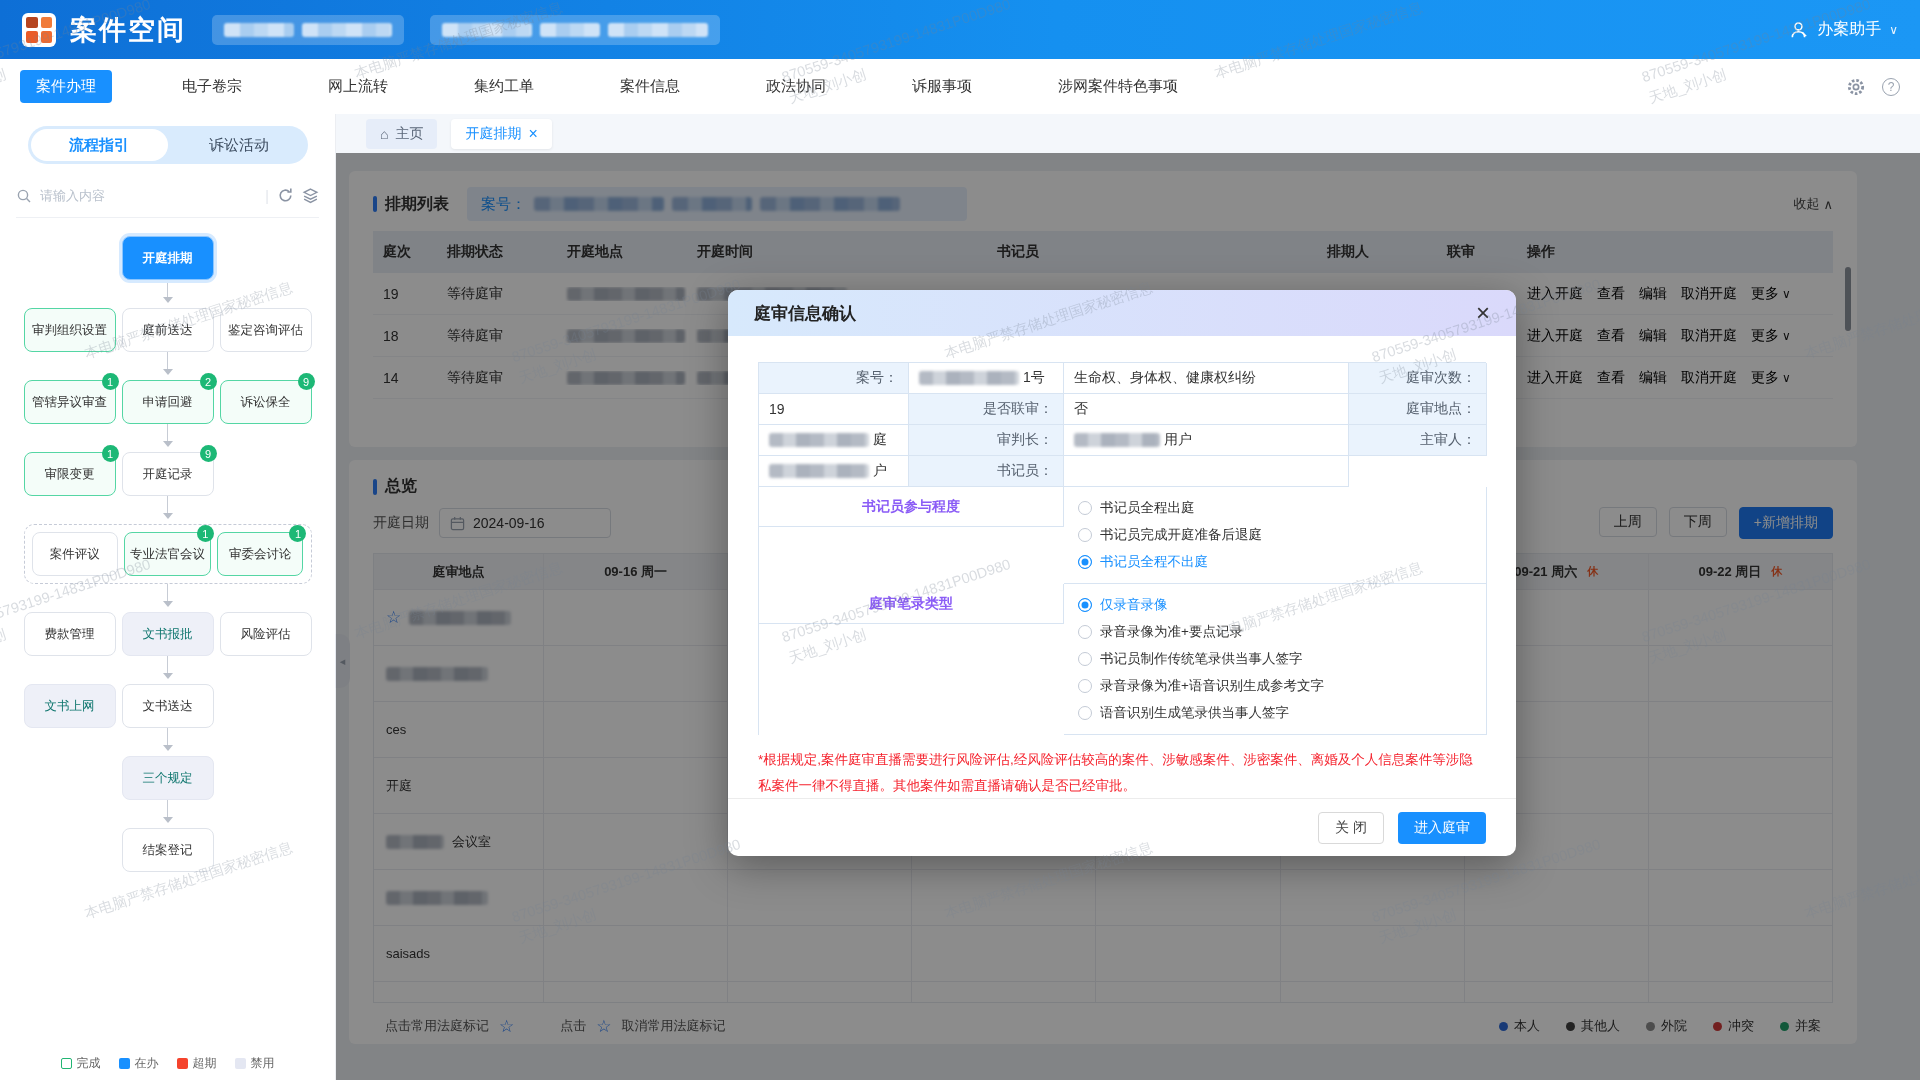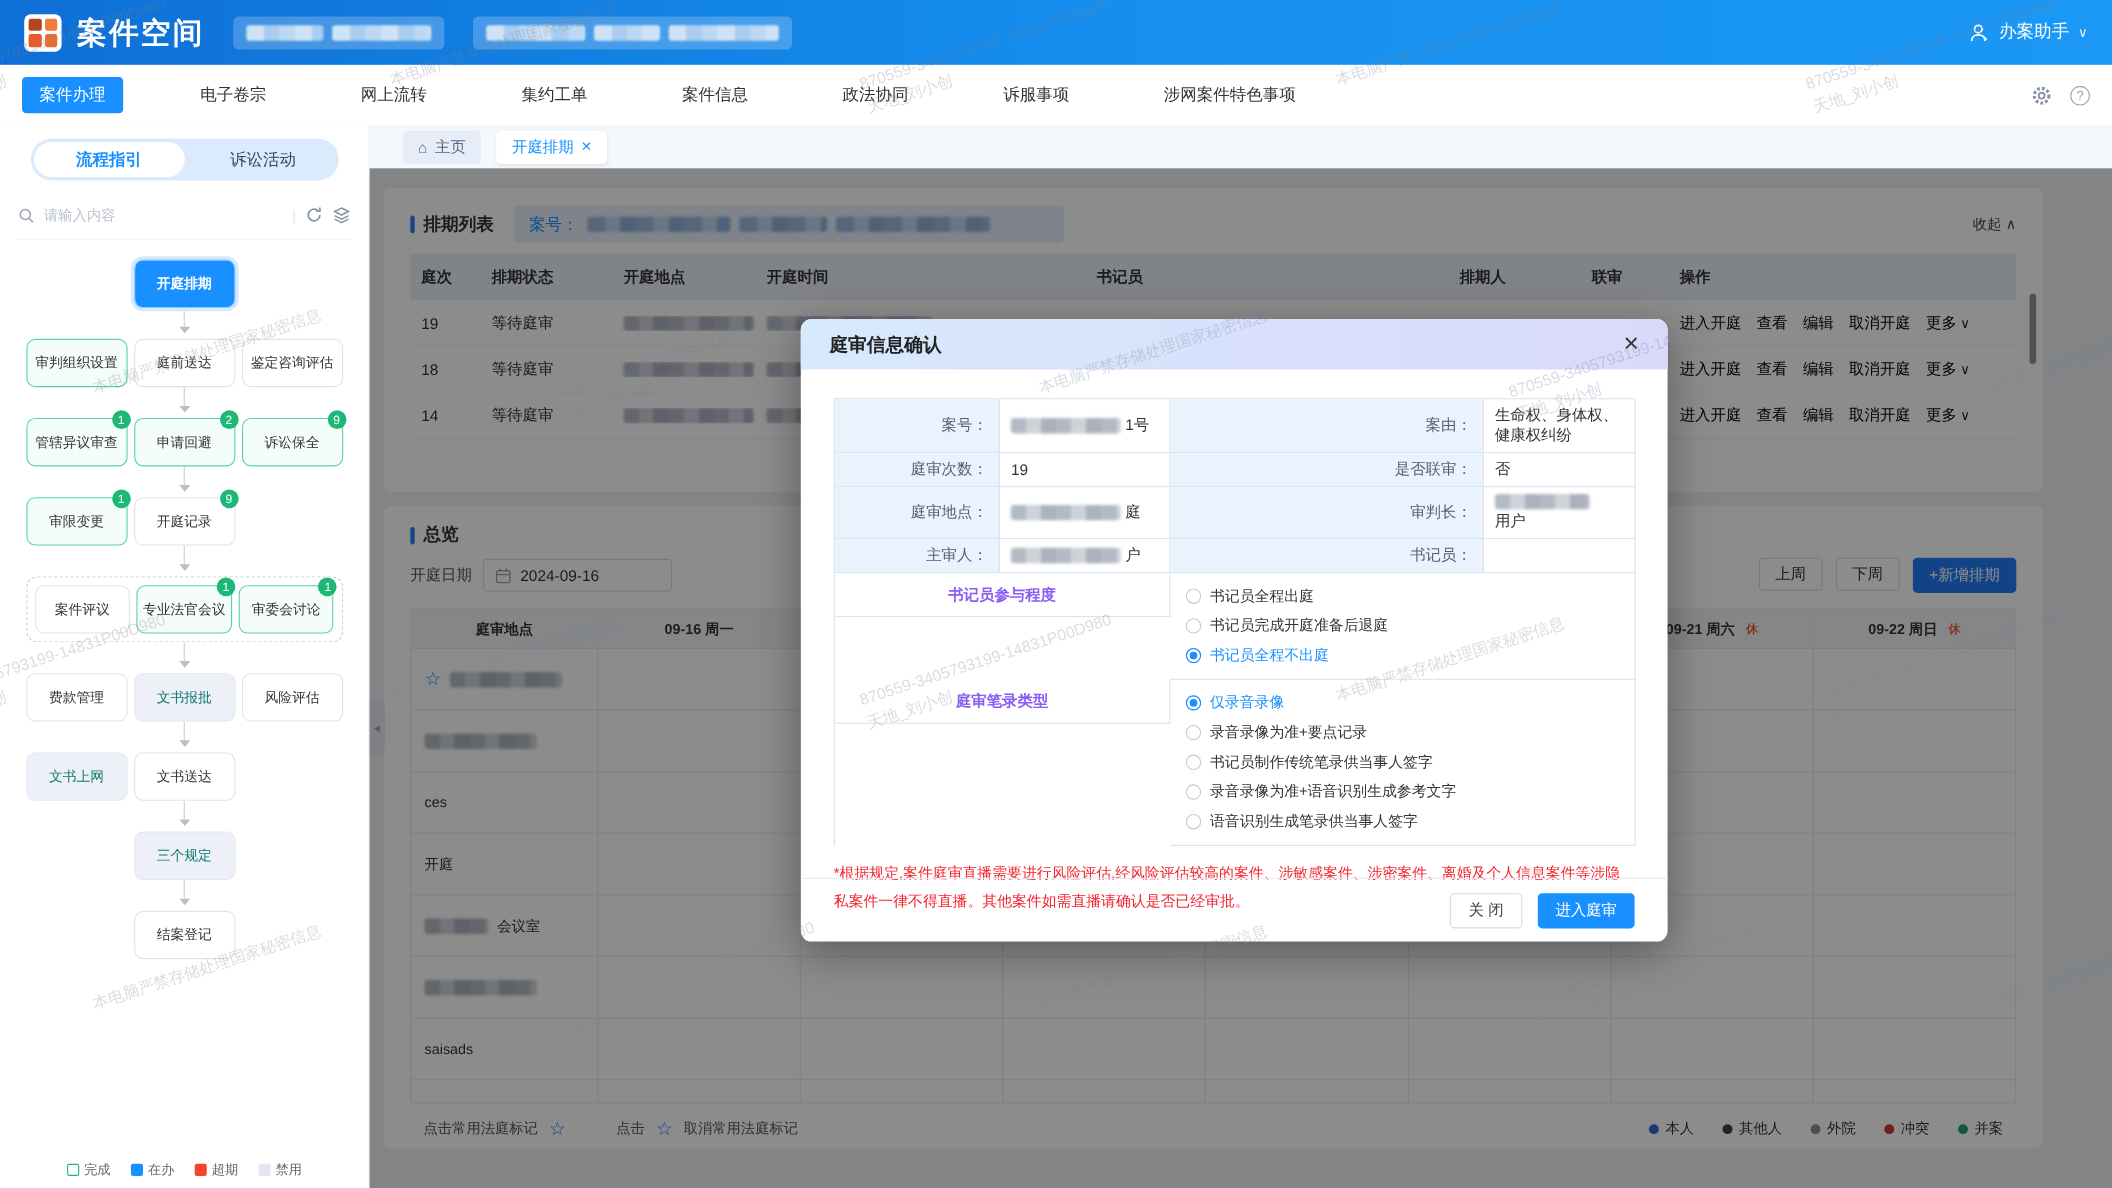--- a/index.html
+++ b/index.html
@@ -645,21 +645,20 @@
       <span class="m-title">庭审信息确认</span>
       <span class="m-close">×</span>
     </div>
     <div class="m-body">
       <div class="m-info" id="m-info">
           <div class="mi-cell mi-label">案号：</div>
           <div class="mi-cell mi-val">
             <span class="blob" style="width: 100px;"></span>
             <span>1号</span>
           </div>
-          <div class="mi-cell mi-label">案由：</div>
           <div class="mi-cell mi-val">
             <span>生命权、身体权、健康权纠纷</span>
           </div>
           <div class="mi-cell mi-label">庭审次数：</div>
           <div class="mi-cell mi-val">
             <span>19</span>
           </div>
           <div class="mi-cell mi-label">是否联审：</div>
           <div class="mi-cell mi-val">
             <span>否</span>

